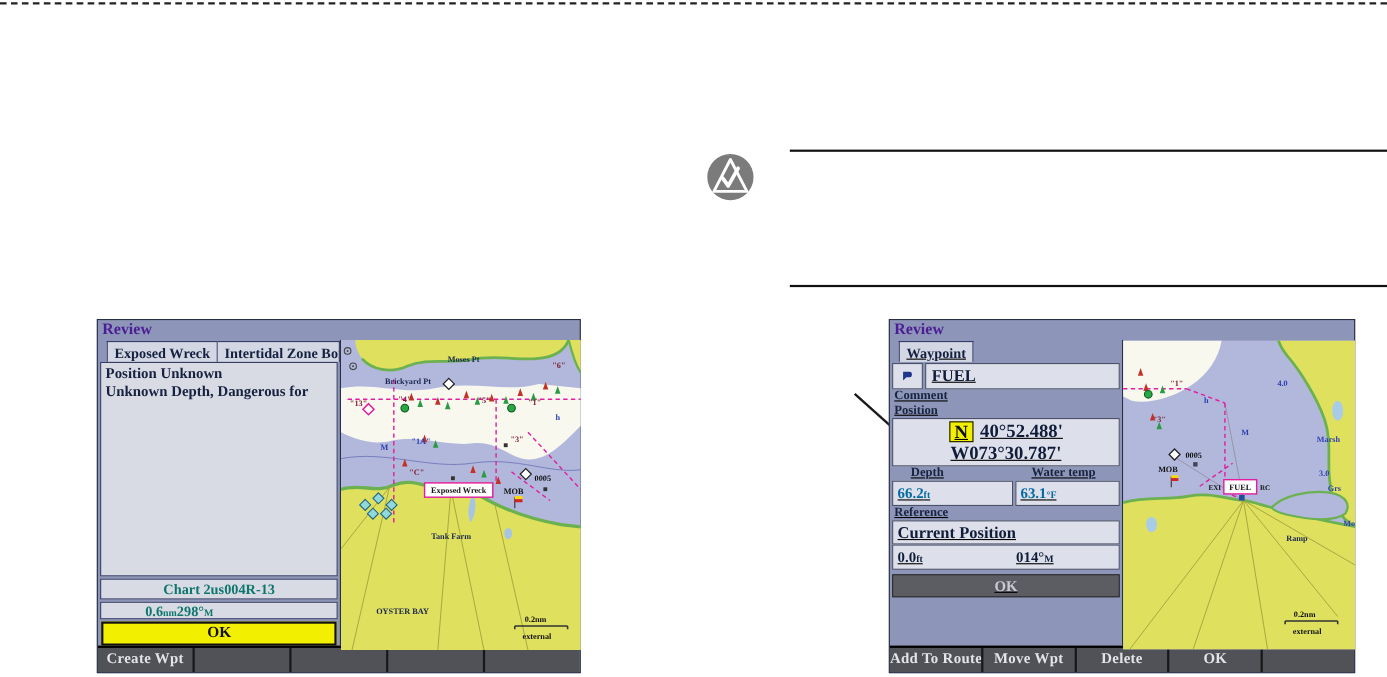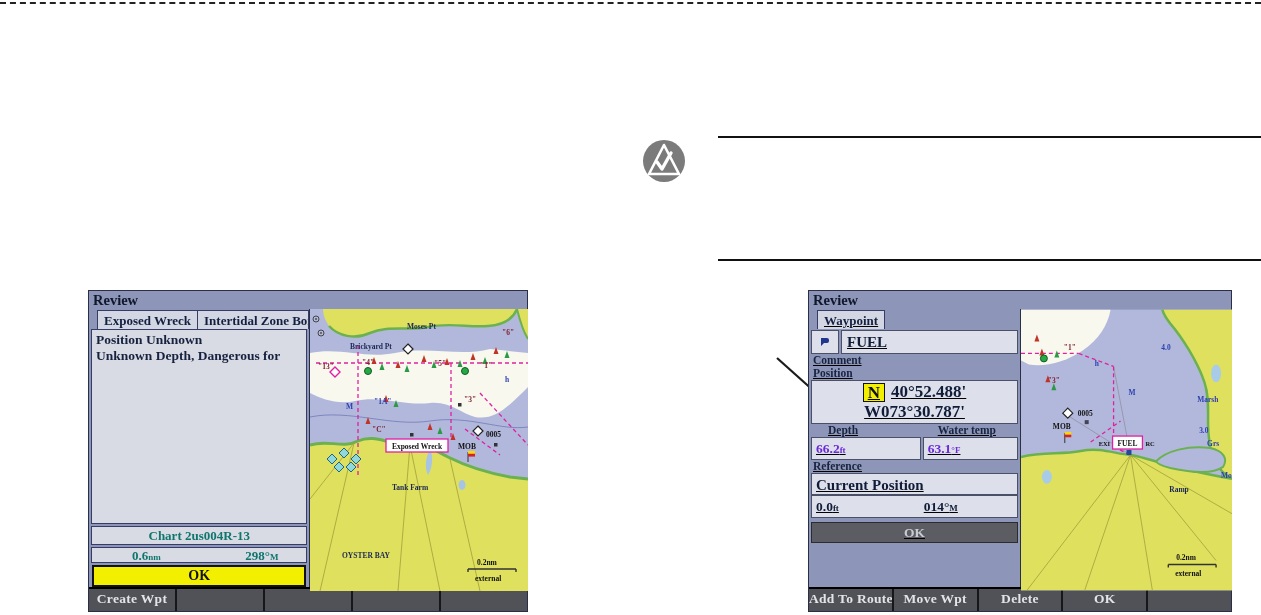--- a/index.html
+++ b/index.html
@@ -11,39 +11,39 @@
   .rule-2{left:718px;top:259px;width:543px;border-top:2px solid #111;}
   .note-icon{position:absolute;left:641px;top:138px;width:46px;height:46px;}
   .callout{position:absolute;left:770px;top:350px;width:90px;height:85px;}
 
   
   .shot{position:absolute;background:#8d96b8;border:1px solid #2a2f45;box-sizing:border-box;
         display:flex;flex-direction:column;}
   .shot-left{left:88px;top:290px;width:440px;height:322px;}
   .shot-right{left:808px;top:290px;width:424px;height:322px;}
   .g-header{height:18px;line-height:18px;padding-left:4px;font-size:14.5px;font-weight:700;
-            color:#0f172a;flex:0 0 auto;}
+            color:#4c1d95;flex:0 0 auto;}
   .g-body{flex:1 1 auto;display:flex;min-height:0;}
   .g-panel{display:flex;flex-direction:column;box-sizing:border-box;min-width:0;}
   .shot-left  .g-panel{width:222px;}
   .shot-right .g-panel{width:212px;text-decoration:underline;}
   .g-map{flex:1 1 auto;position:relative;border-left:1px solid #2a2f45;min-width:0;}
   .g-map svg{display:block;}
 
   
   .tabs{height:20px;display:flex;align-items:flex-end;padding-left:8px;flex:0 0 auto;}
   .tab{background:#d3d7e4;border:1px solid #353d66;border-bottom:none;padding:1px 6px 0;
        font-size:13px;font-weight:700;color:#14203f;white-space:nowrap;height:17px;line-height:17px;}
   .tab-cut{flex:1;min-width:0;overflow:hidden;border-left:none;}
   .listbox{flex:1 1 auto;margin:0 2px;background:#d9dbe4;border:1px solid #353d66;
            padding:2px 4px;font-size:13.5px;font-weight:700;color:#16223f;line-height:1.22;overflow:hidden;}
   .row{margin:2px 2px 0;background:#d9dbe4;border:1px solid #353d66;font-size:13px;
        font-weight:700;color:#0f766e;flex:0 0 auto;}
   .chart-row{height:17px;line-height:17px;text-align:center;}
-  .range-row{height:16px;line-height:16px;display:flex;justify-content:space-between;
+  .range-row{height:16px;line-height:16px;display:flex;justify-content:flex-start;
              padding:0 28px 0 40px;box-sizing:border-box;}
   .unit{font-size:9px;}
   .ok-yellow{margin:2px 3px 0;height:18px;line-height:18px;background:#f3ef00;
              border:2px solid #111;text-align:center;font-size:14px;font-weight:700;color:#111;
              flex:0 0 auto;}
 
   
   .lblstrip{height:13px;line-height:13px;font-size:11.5px;font-weight:700;color:#17233f;
             padding-left:4px;flex:0 0 auto;}
   .field{margin:0 2px;background:#dde0ea;border:1px solid #4a5068;font-size:14px;font-weight:700;
@@ -55,21 +55,21 @@
               color:#101c38;line-height:22px;padding:0 5px;}
   .f24{height:22px;line-height:22px;font-size:15px;}
   .pos-field{height:44px;margin:0 2px;display:flex;flex-direction:column;justify-content:center;
              align-items:center;font-size:17px;}
   .pos-line{display:flex;align-items:center;gap:6px;line-height:20px;}
   .hemi{background:#f3ef00;border:1px solid #111;padding:0 4px;line-height:17px;color:#111;}
   .two-lbl{display:flex;}
   .two-lbl span:first-child{width:53%;margin-left:15px;}
   .two-fields{display:flex;gap:2px;margin:0 2px;height:23px;flex:0 0 auto;}
   .two-fields .cell{background:#dde0ea;border:1px solid #4a5068;font-size:13.5px;font-weight:700;
-                    color:#6d28d9;line-height:21px;padding:0 4px;box-sizing:border-box;}
+                    color:#0369a1;line-height:21px;padding:0 4px;box-sizing:border-box;}
   .cell-l{width:53%;}
   .cell-r{flex:1;}
   .brg-row{height:23px;line-height:21px;display:flex;font-size:13.5px;}
   .brg-row .brg{margin-left:auto;margin-right:28%;}
   .ok-dark{margin:4px 2px 0;height:19px;line-height:19px;background:#5c5d63;border:1px solid #2c2c30;
            color:#c9cbd3;text-align:center;font-size:13.5px;font-weight:700;flex:0 0 auto;}
 
   
   .softbar{height:22px;flex:0 0 auto;background:#515257;border-top:2px solid #000000;display:flex;}
   .softkey{flex:1;border-right:2px solid #17171a;color:#e3e4e8;font-size:13.5px;font-weight:700;

